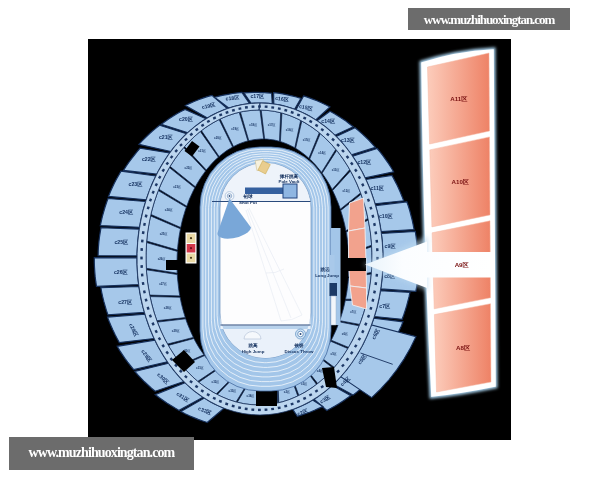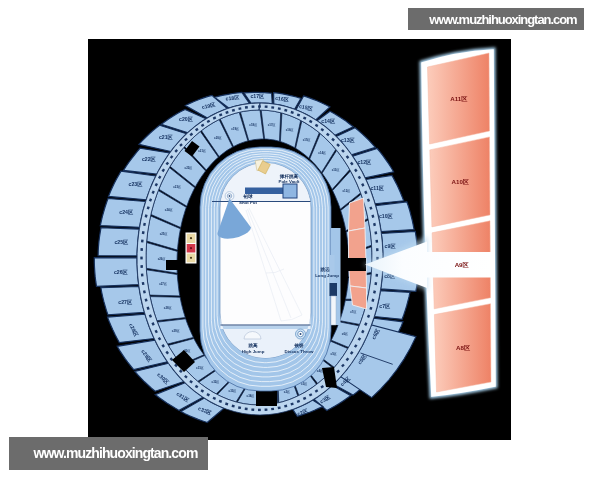--- a/index.html
+++ b/index.html
@@ -1,16 +1,16 @@
 <!DOCTYPE html>
 <html><head><meta charset="utf-8">
 <style>
 html,body{margin:0;padding:0;background:#ffffff;width:600px;height:480px;overflow:hidden;}
 #card{position:absolute;left:88px;top:39px;width:423px;height:401px;background:#000;}
-.bar{position:absolute;background:#6c6c6c;color:#fff;font-family:Liberation Sans, sans-serif;font-weight:bold;text-align:center;padding-left:14px;}
+.bar{position:absolute;background:#6c6c6c;color:#fff;font-family:Liberation Serif, serif;font-weight:bold;text-align:center;}
 #bar-top{left:408px;top:8px;width:162px;height:22px;font-size:13px;line-height:23px;letter-spacing:-1.05px;}
 #bar-bot{left:9px;top:437px;width:185px;height:33px;font-size:14px;line-height:32px;letter-spacing:-0.9px;}
 </style></head>
 <body>
 
 <div id="card">
 <svg width="423" height="401" viewBox="88 39 423 401">
 <defs>
 <filter id="blur3" x="-30%" y="-30%" width="160%" height="160%">
           <feGaussianBlur stdDeviation="2.5"></feGaussianBlur>

